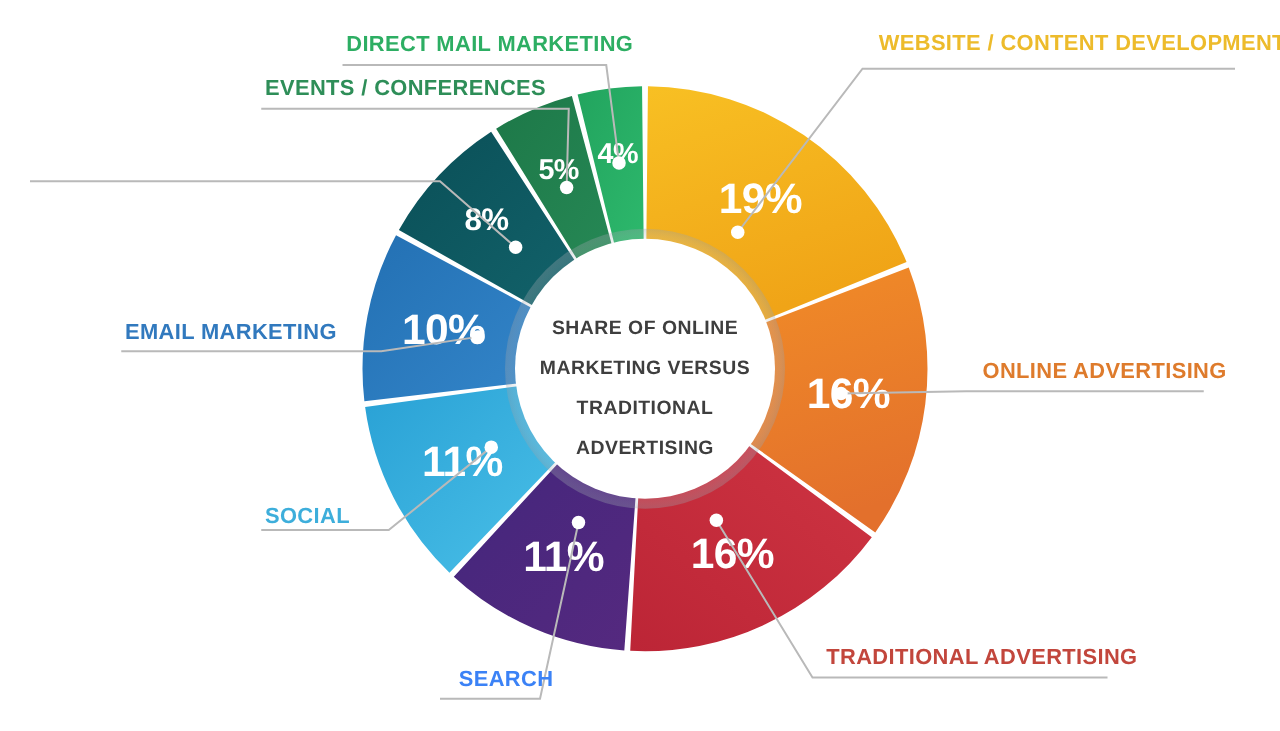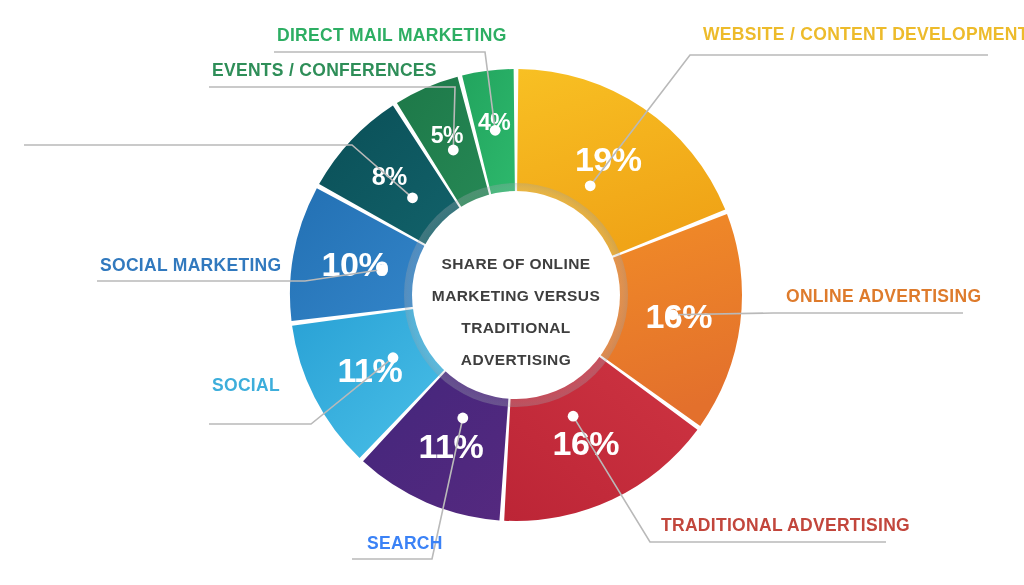--- a/index.html
+++ b/index.html
@@ -151,22 +151,22 @@
   </svg>
 
   <div class="cat-label" style="left:703px;top:26px;color:#EDBB2B;">WEBSITE / CONTENT DEVELOPMENT</div>
 
   <div class="cat-label" style="left:786px;top:288px;color:#DE7B2C;">ONLINE ADVERTISING</div>
 
   <div class="cat-label" style="left:661px;top:517px;color:#C2463C;">TRADITIONAL ADVERTISING</div>
 
   <div class="cat-label" style="left:367px;top:535px;color:#3b82f6;">SEARCH</div>
 
-  <div class="cat-label" style="left:212px;top:377px;color:#3DAEDB;">SOCIAL</div>
+  <div class="cat-label" style="left:212px;top:404px;color:#3DAEDB;">SOCIAL</div>
 
-  <div class="cat-label" style="left:100px;top:257px;color:#3179BE;">SOCIAL MARKETING</div>
+  <div class="cat-label" style="left:100px;top:257px;color:#3179BE;">EMAIL MARKETING</div>
 
 
   <div class="cat-label" style="left:212px;top:62px;color:#2E8E58;">EVENTS / CONFERENCES</div>
 
   <div class="cat-label" style="left:277px;top:27px;color:#2DAE63;">DIRECT MAIL MARKETING</div>
 
 </div>
 
 </body></html>

